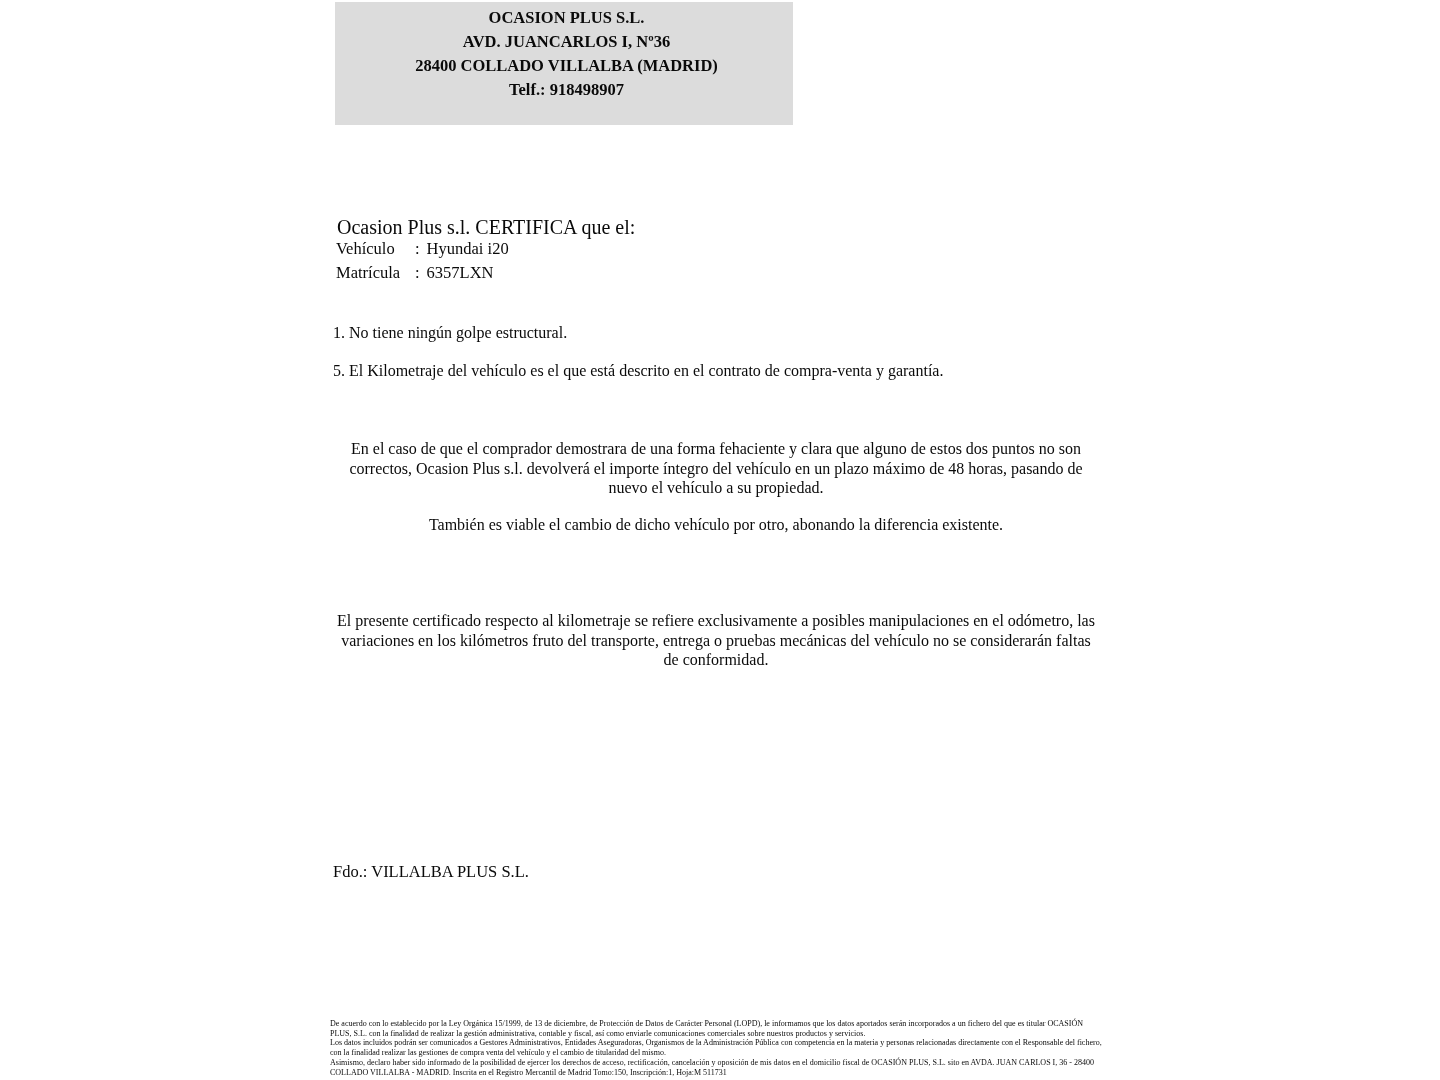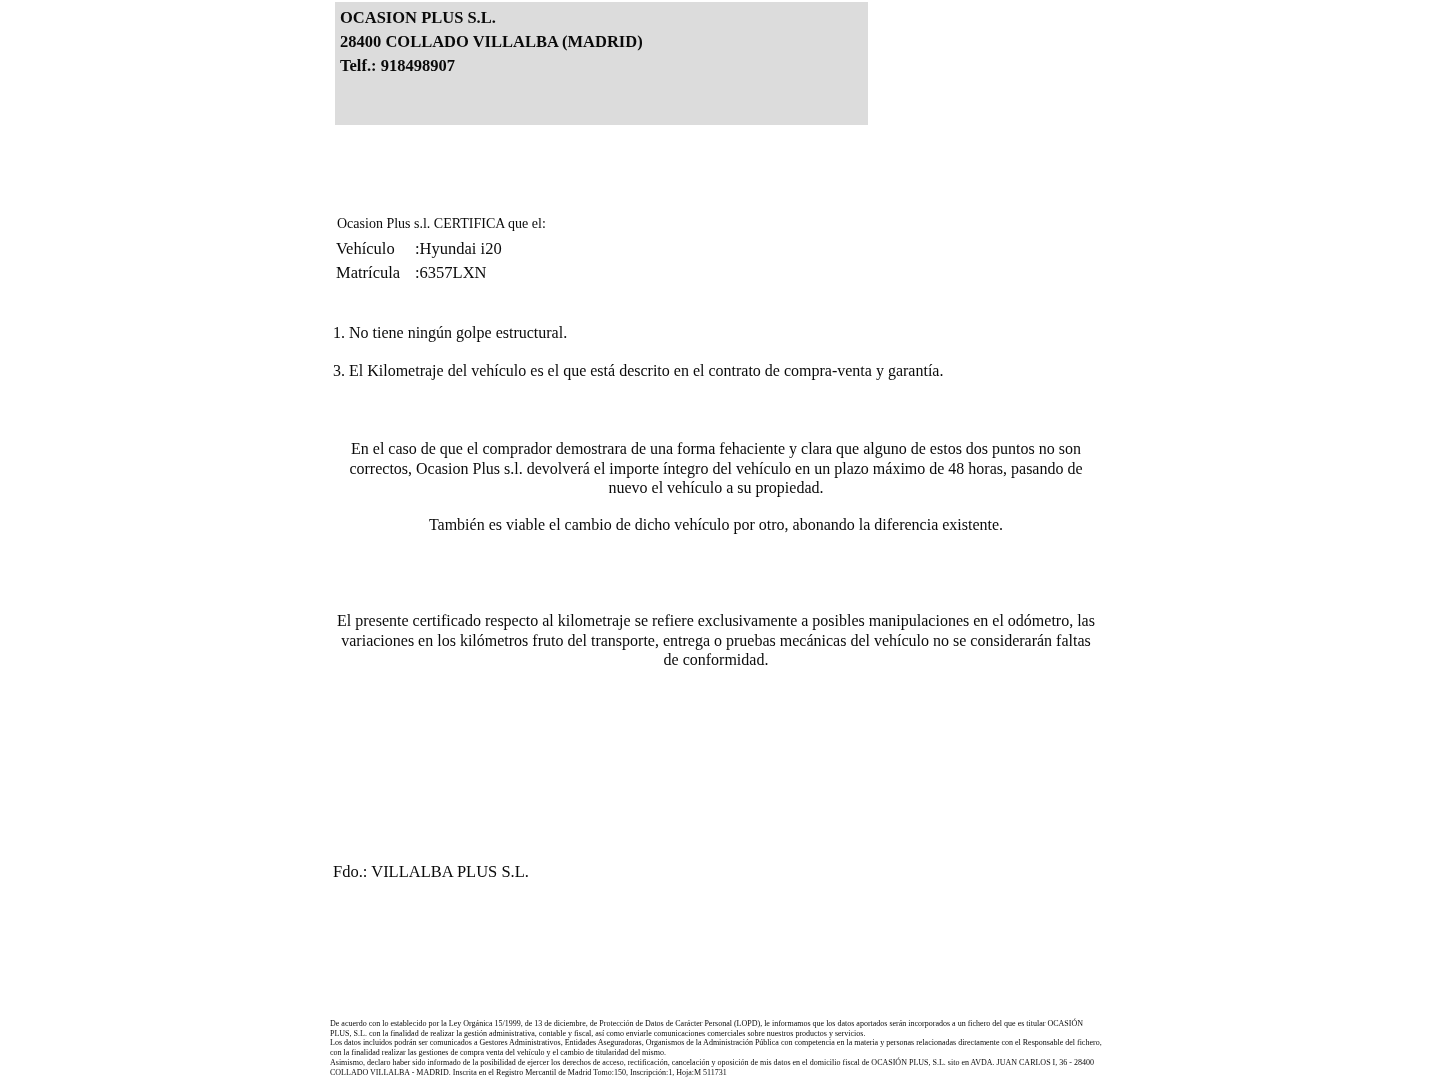--- a/index.html
+++ b/index.html
@@ -16,52 +16,53 @@
     width: 1440px;
     height: 1080px;
     background: #ffffff;
     overflow: hidden;
   }
   .abs { position: absolute; }
 
   .header-box {
     left: 335px;
     top: 2px;
-    width: 533px;
+    width: 458px;
     height: 123px;
     padding: 4px 0 0 5px;
     font-weight: bold;
     font-size: 16.5px;
     line-height: 24px;
     white-space: nowrap;
+    text-align: center;
   }
   .date-line {
     left: 681px;
     top: 171px;
     font-size: 16.5px;
     white-space: nowrap;
   }
   .certify-intro {
     left: 337px;
     top: 216px;
-    font-size: 14px;
+    font-size: 20px;
     white-space: nowrap;
   }
   .field-row {
     left: 336px;
     height: 24px;
     font-size: 16.5px;
     white-space: nowrap;
   }
   .field-row .label {
     display: inline-block;
     width: 79px;
     text-underline-offset: 2px;
   }
-  .field-row .value { }
+  .field-row .value { margin-left: 7px; }
   .point {
     left: 333px;
     font-size: 16px;
     white-space: nowrap;
   }
   .para {
     left: 333px;
     width: 766px;
     font-size: 16px;
     line-height: 19.5px;
@@ -82,37 +83,38 @@
   }
   .legal p { margin: 0; }
 </style>
 </head>
 <body>
 
 <div class="page">
 
   <div class="abs header-box" id="header-box" style="background: rgb(220, 220, 220);">
     <div>OCASION PLUS S.L.</div>
+    <div>AVD. JUANCARLOS I, Nº36</div>
     <div>28400 COLLADO VILLALBA (MADRID)</div>
     <div>Telf.: 918498907</div>
   </div>
 
 
   <div class="abs certify-intro">Ocasion Plus s.l. CERTIFICA que el:</div>
 
   <div class="abs field-row" style="top:239px;">
     <span class="label">Vehículo</span><span>:</span><span class="value">Hyundai i20</span>
   </div>
 
   <div class="abs field-row" style="top:263px;">
     <span class="label">Matrícula</span><span>:</span><span class="value">6357LXN</span>
   </div>
 
   <div class="abs point" style="top:324px;">1. No tiene ningún golpe estructural.</div>
-  <div class="abs point" style="top:362px;">3. El Kilometraje del vehículo es el que está descrito en el contrato de compra-venta y garantía.</div>
+  <div class="abs point" style="top:362px;">5. El Kilometraje del vehículo es el que está descrito en el contrato de compra-venta y garantía.</div>
 
   <div class="abs para" style="top:439px;">En el caso de que el comprador demostrara de una forma fehaciente y clara que alguno de estos dos puntos no son correctos, Ocasion Plus s.l. devolverá el importe íntegro del vehículo en un plazo máximo de 48 horas, pasando de nuevo el vehículo a su propiedad.</div>
   <div class="abs para" style="top:515px;">También es viable el cambio de dicho vehículo por otro, abonando la diferencia existente.</div>
   <div class="abs para" style="top:611px;">El presente certificado respecto al kilometraje se refiere exclusivamente a posibles manipulaciones en el odómetro, las variaciones en los kilómetros fruto del transporte, entrega o pruebas mecánicas del vehículo no se considerarán faltas de conformidad.</div>
 
   <div class="abs signature">Fdo.: VILLALBA PLUS S.L.</div>
 
   <div class="abs legal">
     <p>De acuerdo con lo establecido por la Ley Orgánica 15/1999, de 13 de diciembre, de Protección de Datos de Carácter Personal (LOPD), le informamos que los datos aportados serán incorporados a un fichero del que es titular OCASIÓN PLUS, S.L. con la finalidad de realizar la gestión administrativa, contable y fiscal, así como enviarle comunicaciones comerciales sobre nuestros productos y servicios.</p>
     <p>Los datos incluidos podrán ser comunicados a Gestores Administrativos, Entidades Aseguradoras, Organismos de la Administración Pública con competencia en la materia y personas relacionadas directamente con el Responsable del fichero, con la finalidad realizar las gestiones de compra venta del vehículo y el cambio de titularidad del mismo.</p>

